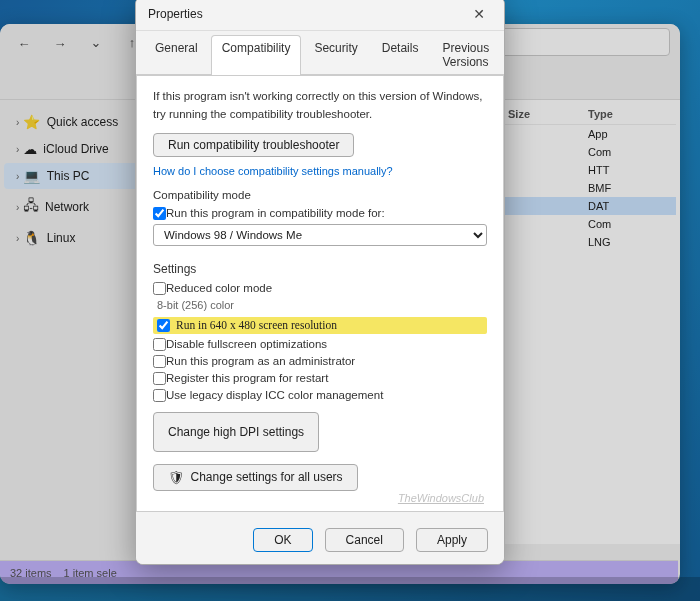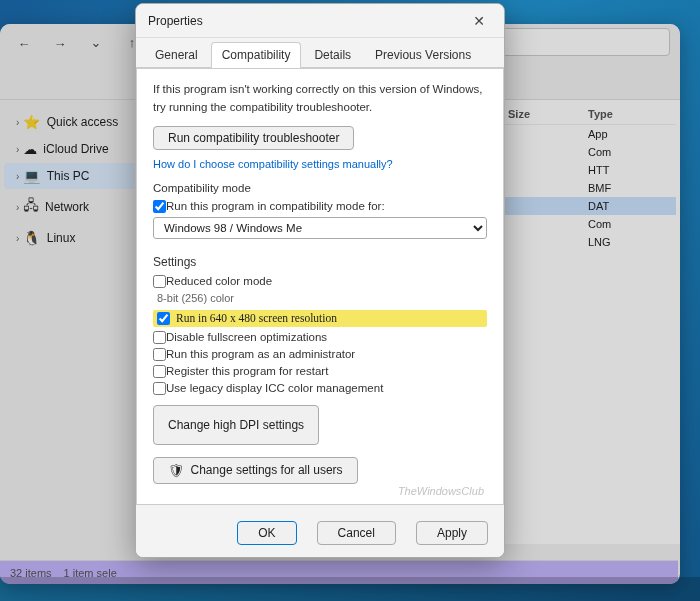--- a/index.html
+++ b/index.html
@@ -327,21 +327,21 @@
       display: flex;
       align-items: center;
       gap: 6px;
     }
     .shield-icon { font-size: 13px; }
 
     .dialog-footer {
       display: flex;
       justify-content: flex-end;
       padding: 8px 16px 12px;
-      gap: 20px;
+      gap: 12px;
       background: #f3f3f3;
     }
 
     .footer-btn {
       padding: 4px 20px;
       font-size: 12px;
       border: 1px solid #aaa;
       border-radius: 4px;
       cursor: pointer;
       background: #f0f0f0;
@@ -353,20 +353,21 @@
       border-width: 1.5px;
     }
 
     .watermark {
       position: absolute;
       bottom: 60px;
       right: 20px;
       font-size: 11px;
       color: rgba(100,100,100,0.4);
       font-style: italic;
+      text-decoration: underline;
     }
 
     .taskbar {
       position: absolute;
       bottom: 0; left: 0; right: 0;
       height: 24px;
       background: rgba(0,0,0,0.2);
     }
   </style>
 </head>
@@ -469,20 +470,21 @@
 
 <div class="dialog-overlay">
   <div class="dialog">
     <div class="dialog-titlebar">
       <span class="dialog-title">Properties</span>
       <button class="dialog-close">✕</button>
     </div>
     <div class="dialog-tabs">
       <div class="tab">General</div>
       <div class="tab active">Compatibility</div>
+      <div class="tab">Security</div>
       <div class="tab">Details</div>
       <div class="tab">Previous Versions</div>
     </div>
     <div class="dialog-content">
       <p class="info-text">If this program isn't working correctly on this version of Windows, try running the compatibility troubleshooter.</p>
       <button class="run-btn">Run compatibility troubleshooter</button>
       <a class="help-link">How do I choose compatibility settings manually?</a>
 
       <div class="section-label">Compatibility mode</div>
       <div class="checkbox-row">

